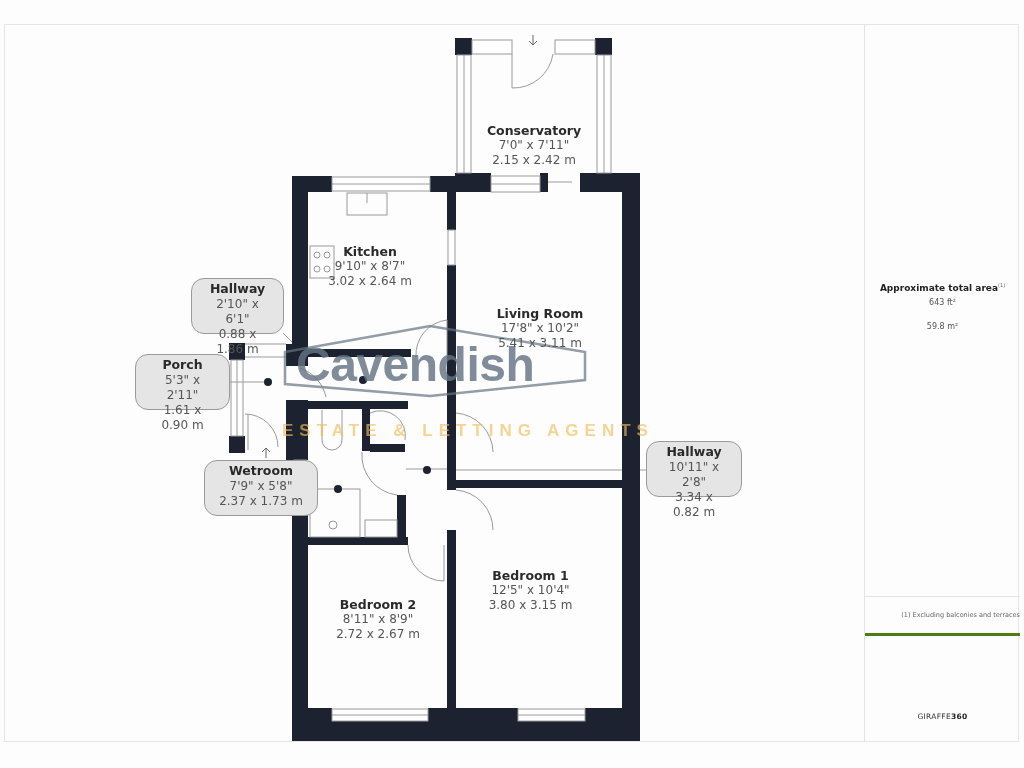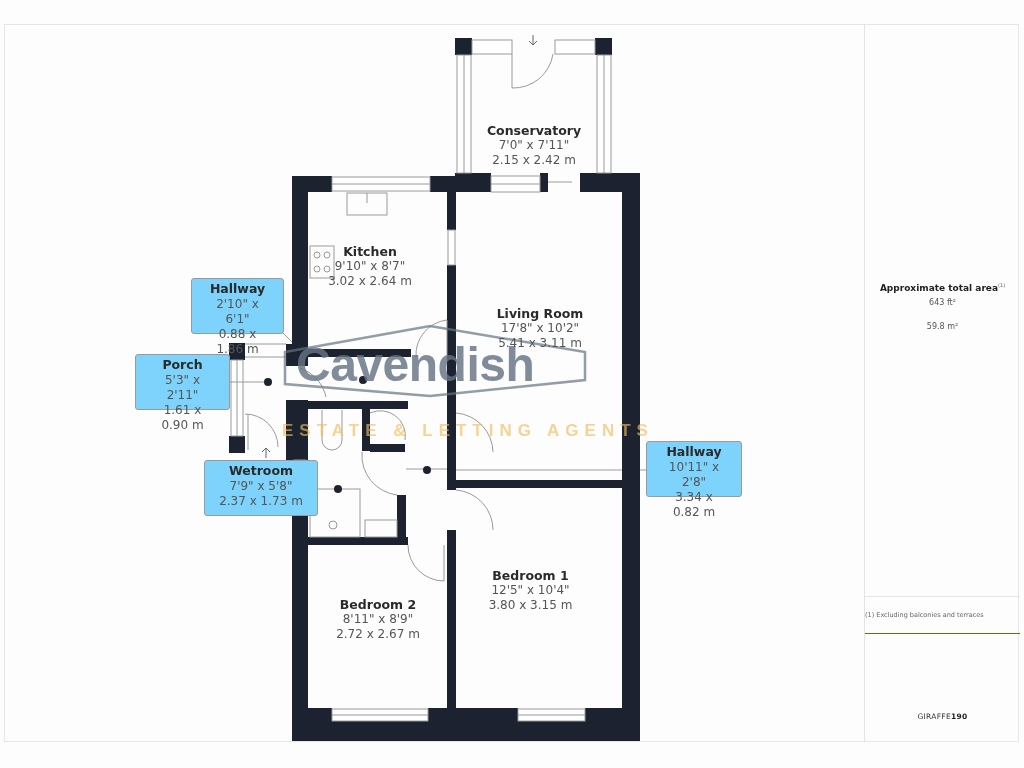--- a/index.html
+++ b/index.html
@@ -3,31 +3,31 @@
 <meta charset="utf-8">
 <style>
   html, body { margin: 0; padding: 0; background: #fdfdfd; }
   body { width: 1024px; height: 768px; position: relative; overflow: hidden; font-family: "DejaVu Sans", sans-serif; }
   .frame { position: absolute; left: 4px; top: 24px; width: 1015px; height: 718px; border: 1px solid #e6e6e6; background: #fdfdfd; box-sizing: border-box; }
   .sidebar { position: absolute; left: 864px; top: 24px; width: 155px; height: 718px; border-left: 1px solid #e3e3e3; box-sizing: border-box; }
   .area-block { position: absolute; left: 0; top: 258px; width: 155px; text-align: center; }
   .area-title { font-size: 9px; font-weight: bold; color: #222; }
   .area-title sup { font-size: 5px; font-weight: normal; color: #666; }
   .area-val { font-size: 8px; color: #555; margin-top: 4px; line-height: 12px; text-align: center; }
-  .foot1 { position: absolute; left: 0; top: 572px; width: 155px; height: 36px; border-top: 1px solid #e6e6e6; border-bottom: 1px solid #4d7c0f; font-size: 6.5px; color: #666; text-align: left; line-height: 36px; }
+  .foot1 { position: absolute; left: 0; top: 572px; width: 155px; height: 36px; border-top: 1px solid #e6e6e6; border-bottom: 3px solid #4d7c0f; font-size: 6.5px; color: #666; text-align: right; line-height: 36px; }
   .foot2 { position: absolute; left: 8px; top: 628px; width: 139px; font-size: 6.5px; color: #666; text-align: center; line-height: 10.5px; }
   .brand { position: absolute; left: 0; top: 688px; width: 155px; text-align: center; font-size: 7.5px; color: #333; letter-spacing: 0.3px; }
   .brand b { font-weight: bold; color: #222; }
 
   svg.plan { position: absolute; left: 0; top: 0; }
 
   .label { position: absolute; text-align: center; font-family: "DejaVu Sans", sans-serif; }
   .label .name { font-size: 12.5px; font-weight: bold; color: #2a2a2a; line-height: 15px; }
   .label .dim { font-size: 12px; color: #555; line-height: 15px; }
-  .callout { position: absolute; border: 1px solid #9a9a9a; border-radius: 3px; background: #7dd3fc; text-align: center; padding: 2px 13px; box-sizing: border-box; }
+  .callout { position: absolute; border: 1px solid #9a9a9a; border-radius: 13px; background: #e5e5e5; text-align: center; padding: 2px 13px; box-sizing: border-box; }
   .callout .name { font-size: 12.5px; font-weight: bold; color: #2a2a2a; line-height: 16px; }
   .callout .dim { font-size: 12px; color: #555; line-height: 15px; }
 
   .wm-text { position: absolute; left: 296px; top: 337px; font-size: 48px; font-weight: bold; color: rgba(100,115,130,0.82); letter-spacing: -0.5px; font-family: "Liberation Sans", sans-serif; }
   .wm-tag { position: absolute; left: 282px; top: 421px; font-size: 17px; font-weight: bold; color: rgba(240,190,90,0.65); letter-spacing: 6px; font-family: "Liberation Sans", sans-serif; }
 </style>
 </head>
 <body>
 
 <div class="frame"></div>
@@ -208,14 +208,14 @@
   <div class="dim">2.72 x 2.67 m</div>
 </div>
 
 <div class="sidebar">
   <div class="area-block">
     <div class="area-title"><span>Approximate total area</span><sup>(1)</sup></div>
     <div class="area-val">643 ft²</div>
     <div class="area-val" style="margin-top:12px">59.8 m²</div>
   </div>
   <div class="foot1">(1) Excluding balconies and terraces</div>
-  <div class="brand"><span>GIRAFFE</span><b>190</b></div>
+  <div class="brand"><span>GIRAFFE</span><b>360</b></div>
 </div>
 
 </body></html>

